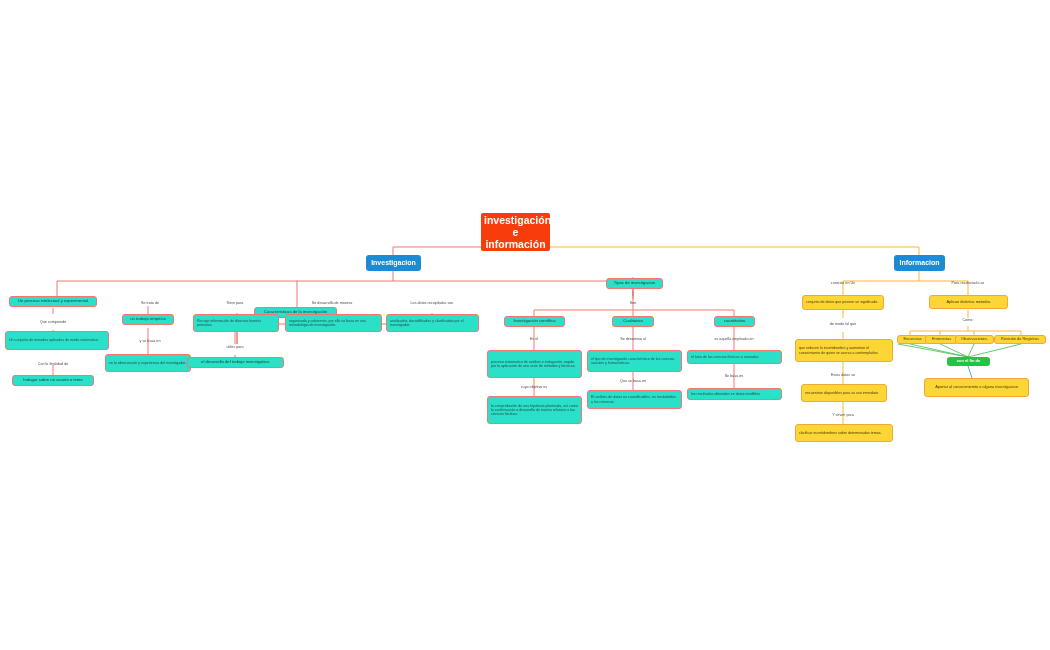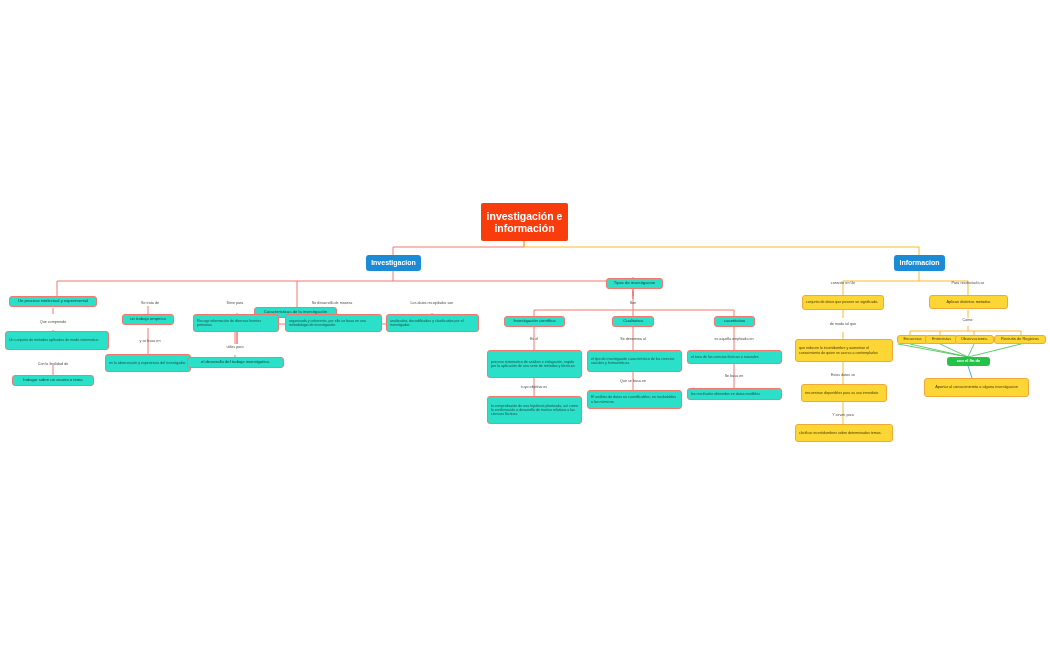--- a/index.html
+++ b/index.html
@@ -129,21 +129,21 @@
       <path d="M974 344 L968 357"></path>
       <path d="M1021 344 L968 357"></path>
       <path d="M898 344 L968 357"></path>
     </g>
 
     <g fill="none" stroke="#2AA9E0" stroke-width="0.9">
       <path d="M968 366 L972 378"></path>
     </g>
   </svg>
 
-  <div class="node n-root" style="left:481px;top:203px;width:87px;height:38px;">
+  <div class="node n-root" style="left:481px;top:213px;width:69px;height:38px;">
     <span>investigación e información</span>
   </div>
 
   <div class="node n-blue" style="left:366px;top:255px;width:55px;height:16px;">
     <span>Investigacion</span>
   </div>
 
   <div class="node n-blue" style="left:894px;top:255px;width:51px;height:16px;">
     <span>Informacion</span>
   </div>

